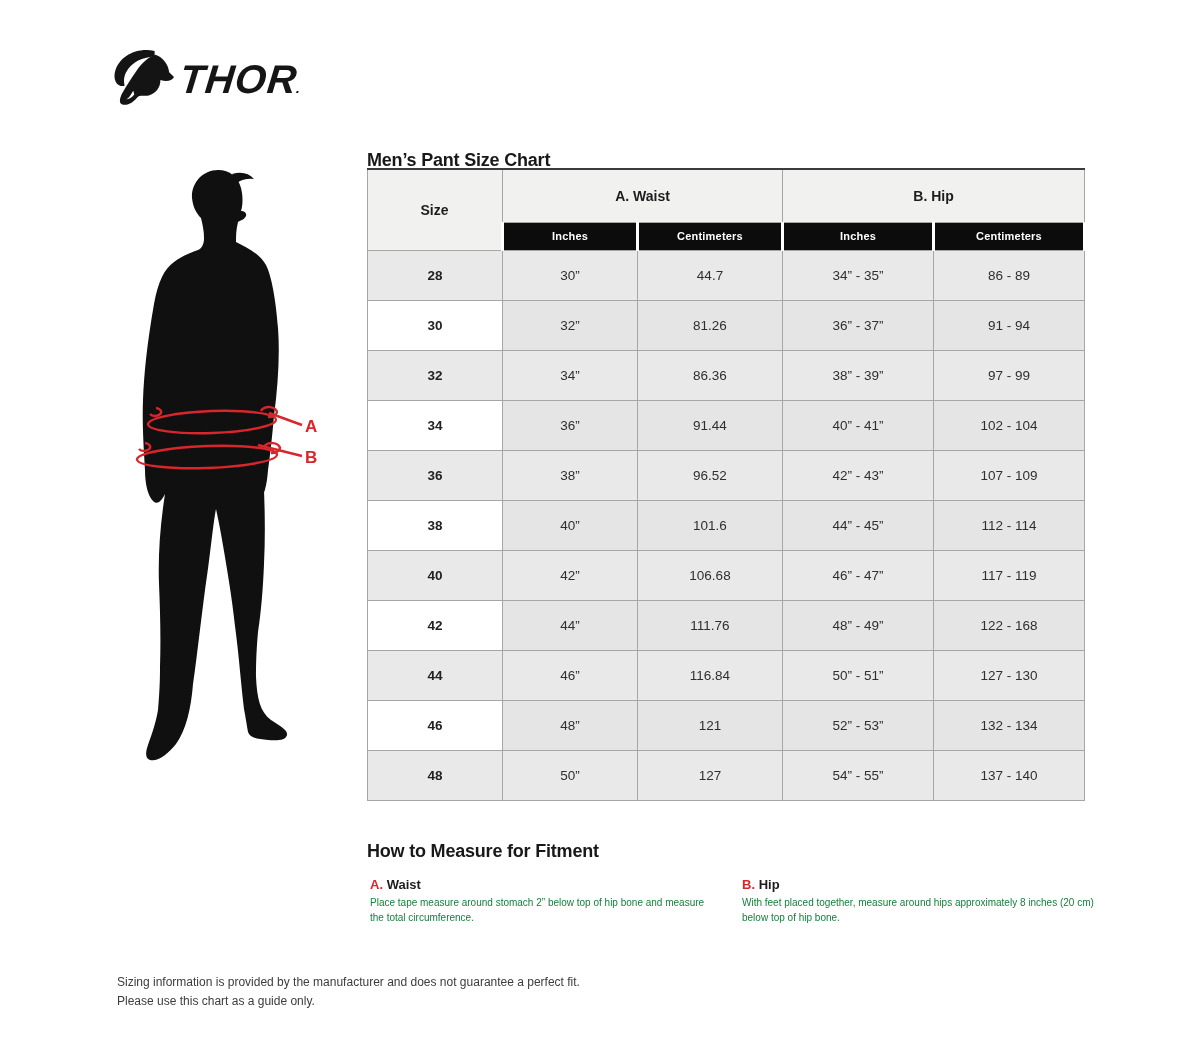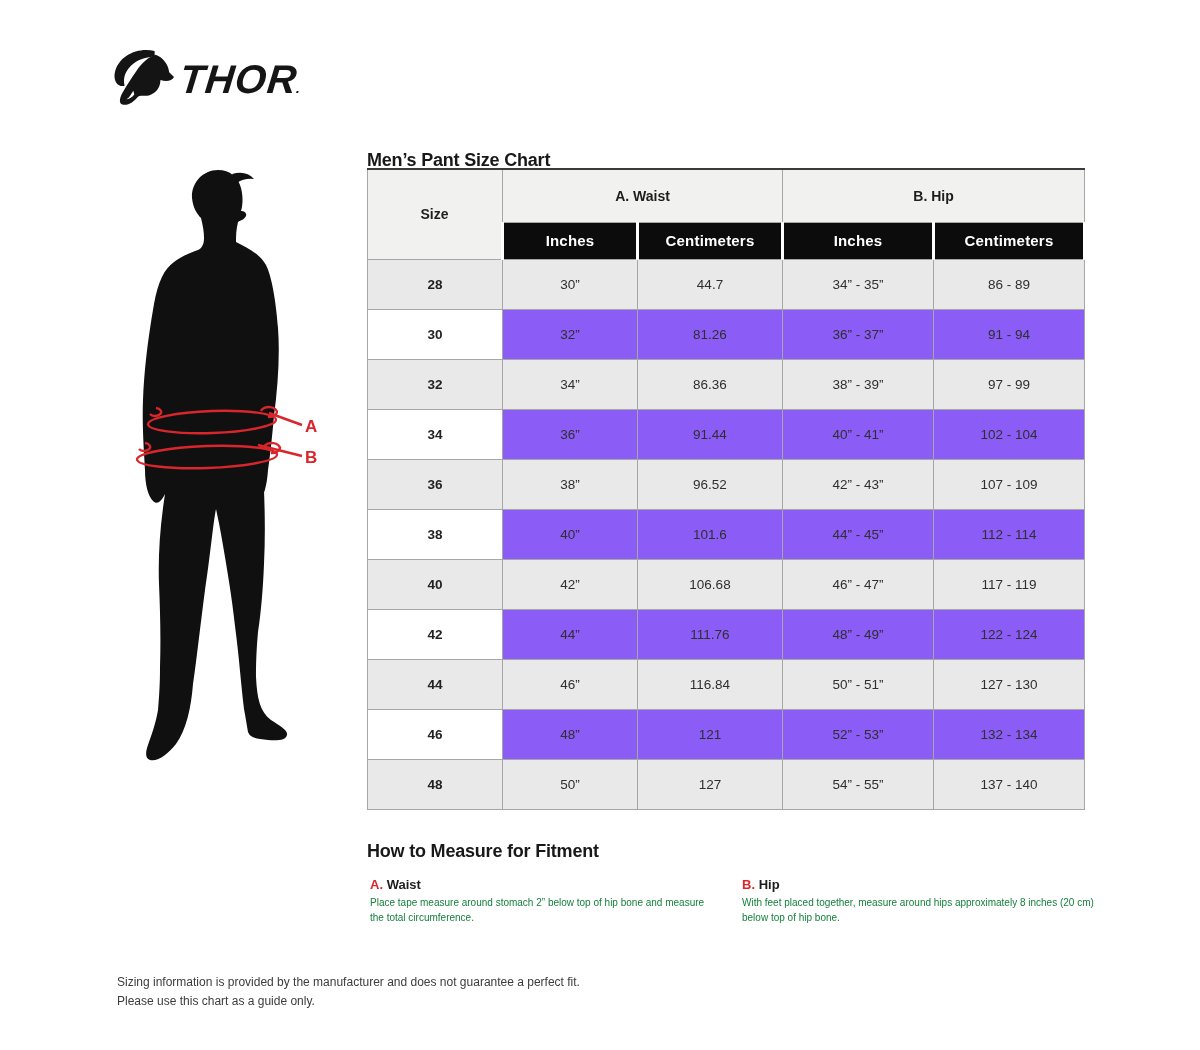--- a/index.html
+++ b/index.html
@@ -25,24 +25,24 @@
   .size-table { position:absolute; left:367px; top:168px; width:717px;
     border-collapse:collapse; table-layout:fixed; border:1px solid #a6a6a6;
     border-top:2px solid #3b3b3b; }
   .size-table col.c-size { width:135px; }
   .size-table col.c-win  { width:135px; }
   .size-table col.c-wcm  { width:145px; }
   .size-table col.c-hin  { width:151px; }
   .size-table col.c-hcm  { width:151px; }
   .size-table th, .size-table td { border:1px solid #a6a6a6; text-align:center; vertical-align:middle; }
   .size-table thead th.group { height:53px; background:#f1f1f0; font-size:14px; font-weight:bold; color:#1d1d1d; }
-  .size-table thead th.unit { height:37px; background:#0c0c0c; color:#ffffff;
-    font-size:15px; font-weight:bold; border-left:3px solid #ffffff; border-right:3px solid #ffffff; letter-spacing:0.2px; }
+  .size-table thead th.unit { height:28px; background:#0c0c0c; color:#ffffff;
+    font-size:11px; font-weight:bold; border-left:3px solid #ffffff; border-right:3px solid #ffffff; letter-spacing:0.2px; }
   .size-table tbody th { height:50px; font-size:13.5px; font-weight:bold; color:#222222; background:#ffffff; }
-  .size-table tbody td { height:50px; font-size:13.5px; font-weight:normal; color:#2f2f2f; background:#8b5cf6; }
+  .size-table tbody td { height:50px; font-size:13.5px; font-weight:normal; color:#2f2f2f; background:#e5e5e5; }
   .size-table tbody tr.alt th, .size-table tbody tr.alt td { background:#e9e9e9; }
 
   
   .howto-title { position:absolute; left:367px; top:841px; font-size:18px; font-weight:bold;
     letter-spacing:-0.2px; color:#181818; }
   .howto-item { position:absolute; top:877px; }
   .howto-item.a { left:370px; width:345px; }
   .howto-item.b { left:742px; width:352px; }
   .howto-sub { font-size:13px; font-weight:bold; color:#1d1d1d; margin-bottom:4px; }
   .howto-sub .red { color:#d8262c; }
@@ -204,21 +204,21 @@
         <td>42”</td>
         <td>106.68</td>
         <td>46” - 47”</td>
         <td>117 - 119</td>
       </tr>
       <tr>
         <th>42</th>
         <td>44”</td>
         <td>111.76</td>
         <td>48” - 49”</td>
-        <td>122 - 124</td>
+        <td>122 - 168</td>
       </tr>
       <tr class="alt">
         <th>44</th>
         <td>46”</td>
         <td>116.84</td>
         <td>50” - 51”</td>
         <td>127 - 130</td>
       </tr>
       <tr>
         <th>46</th>

